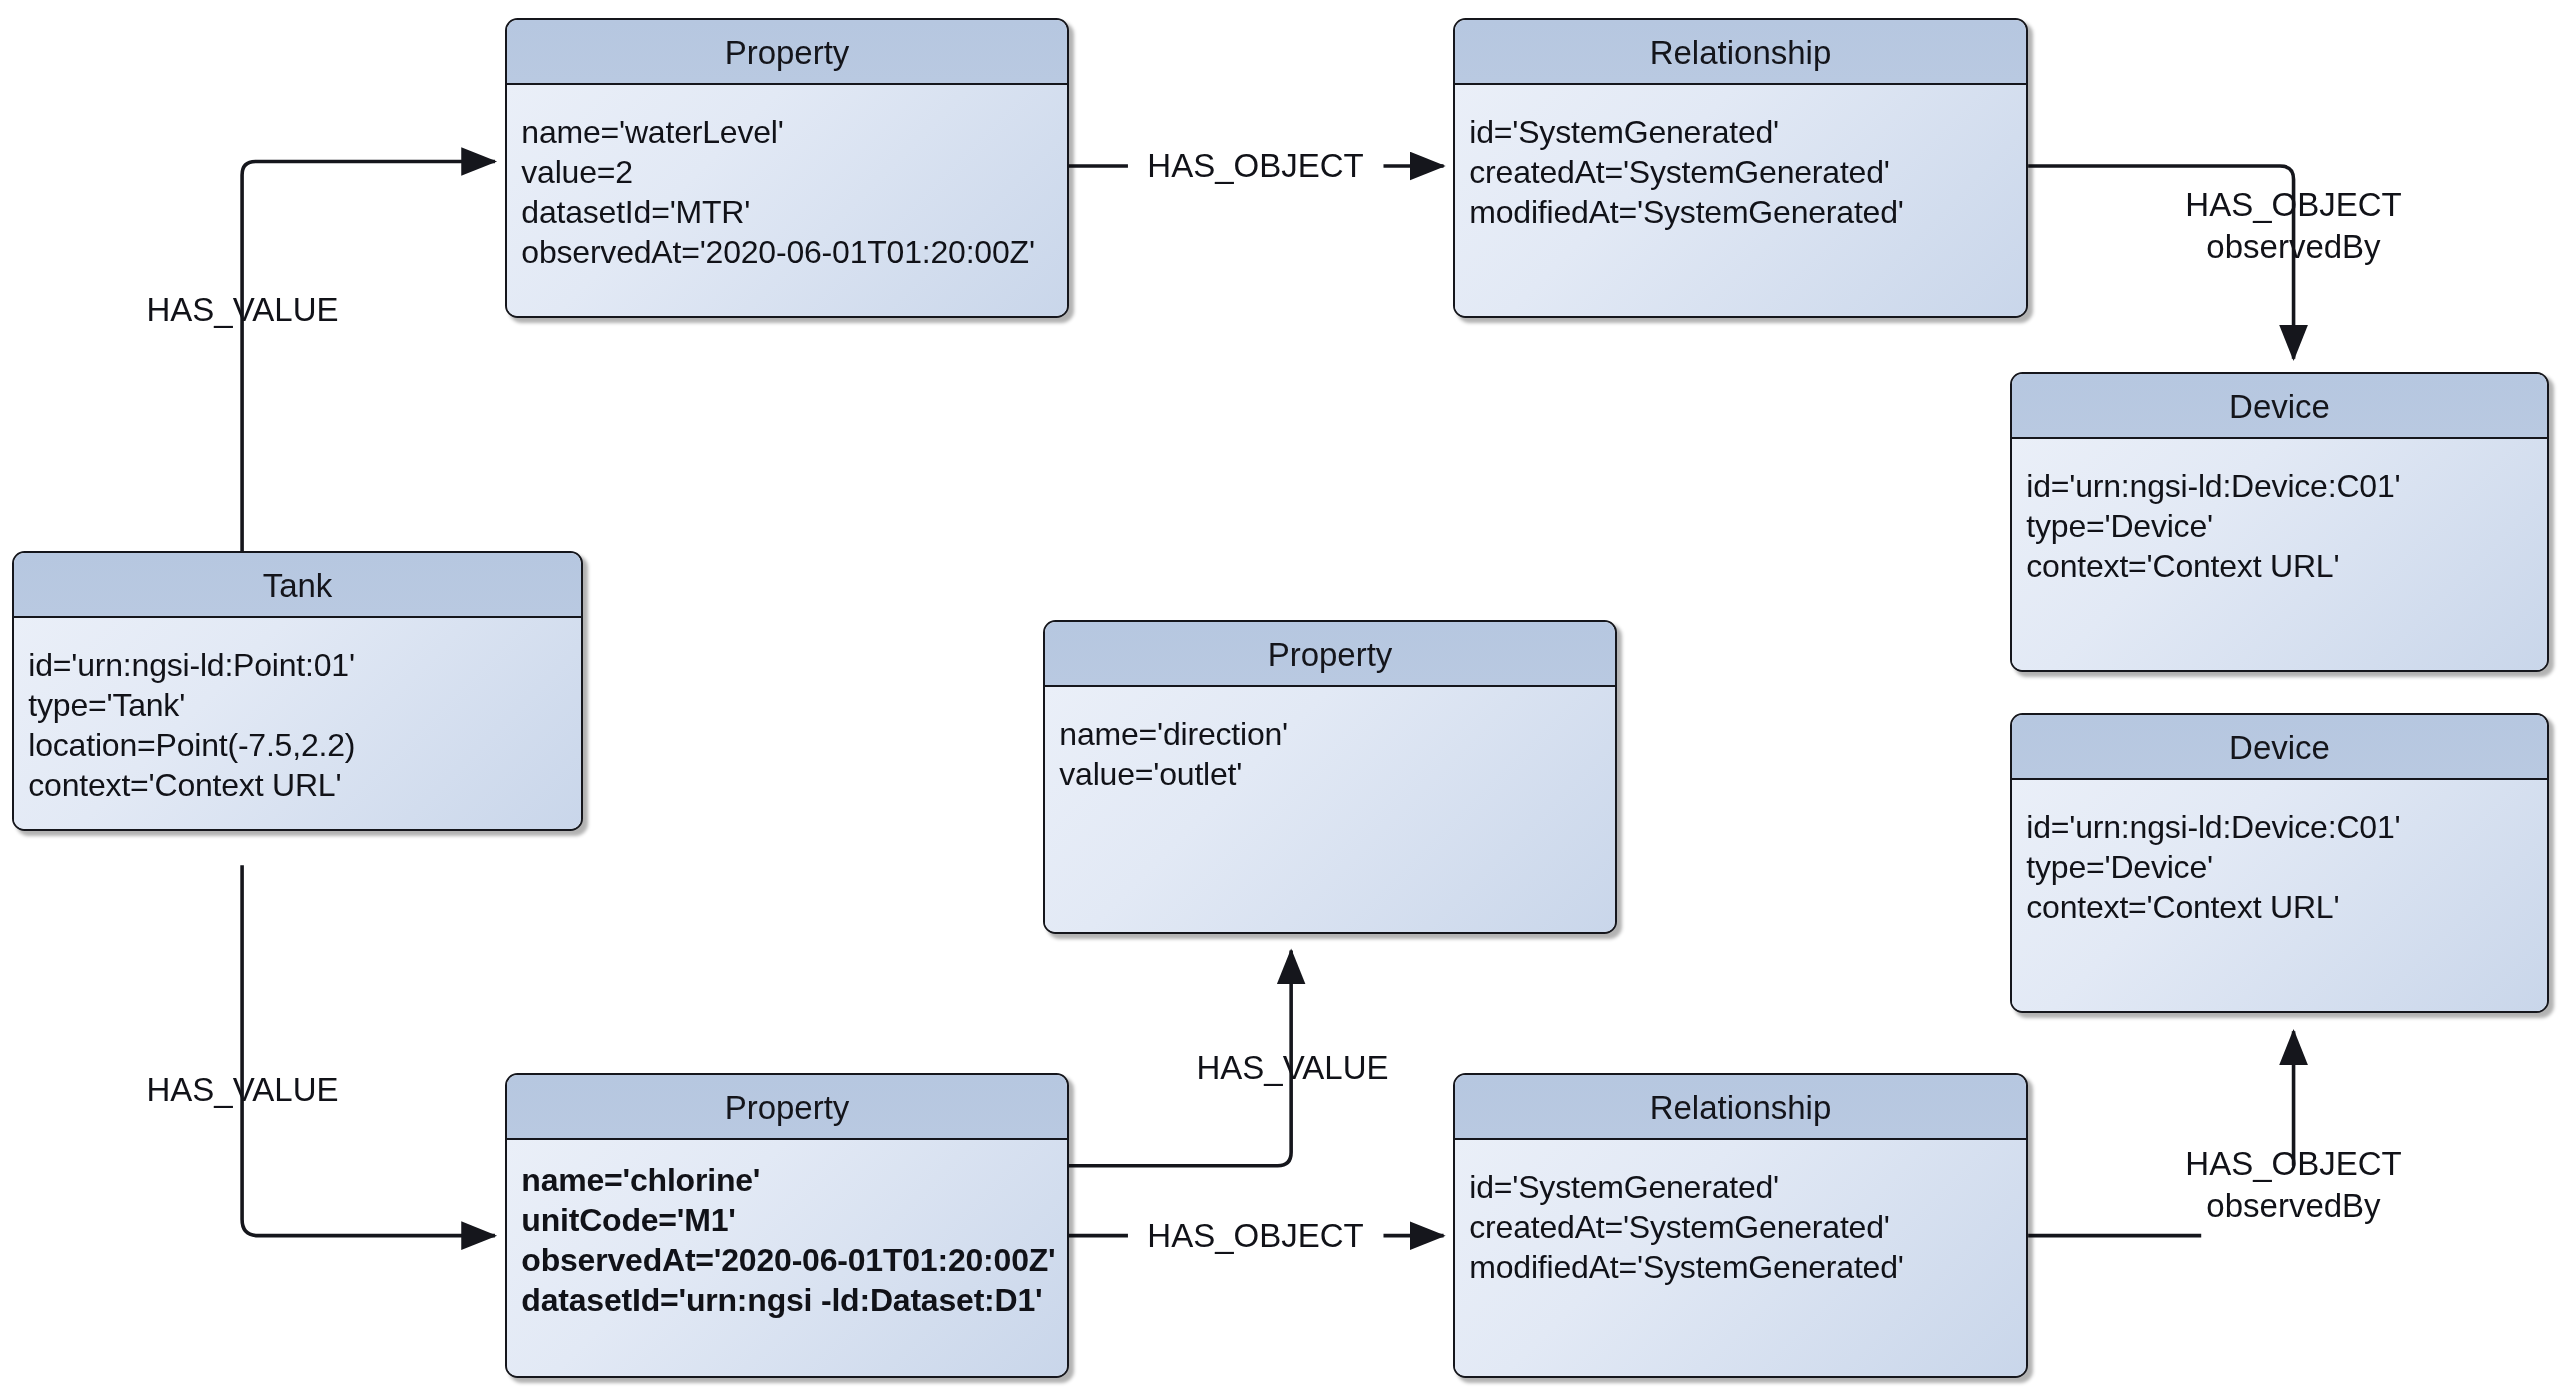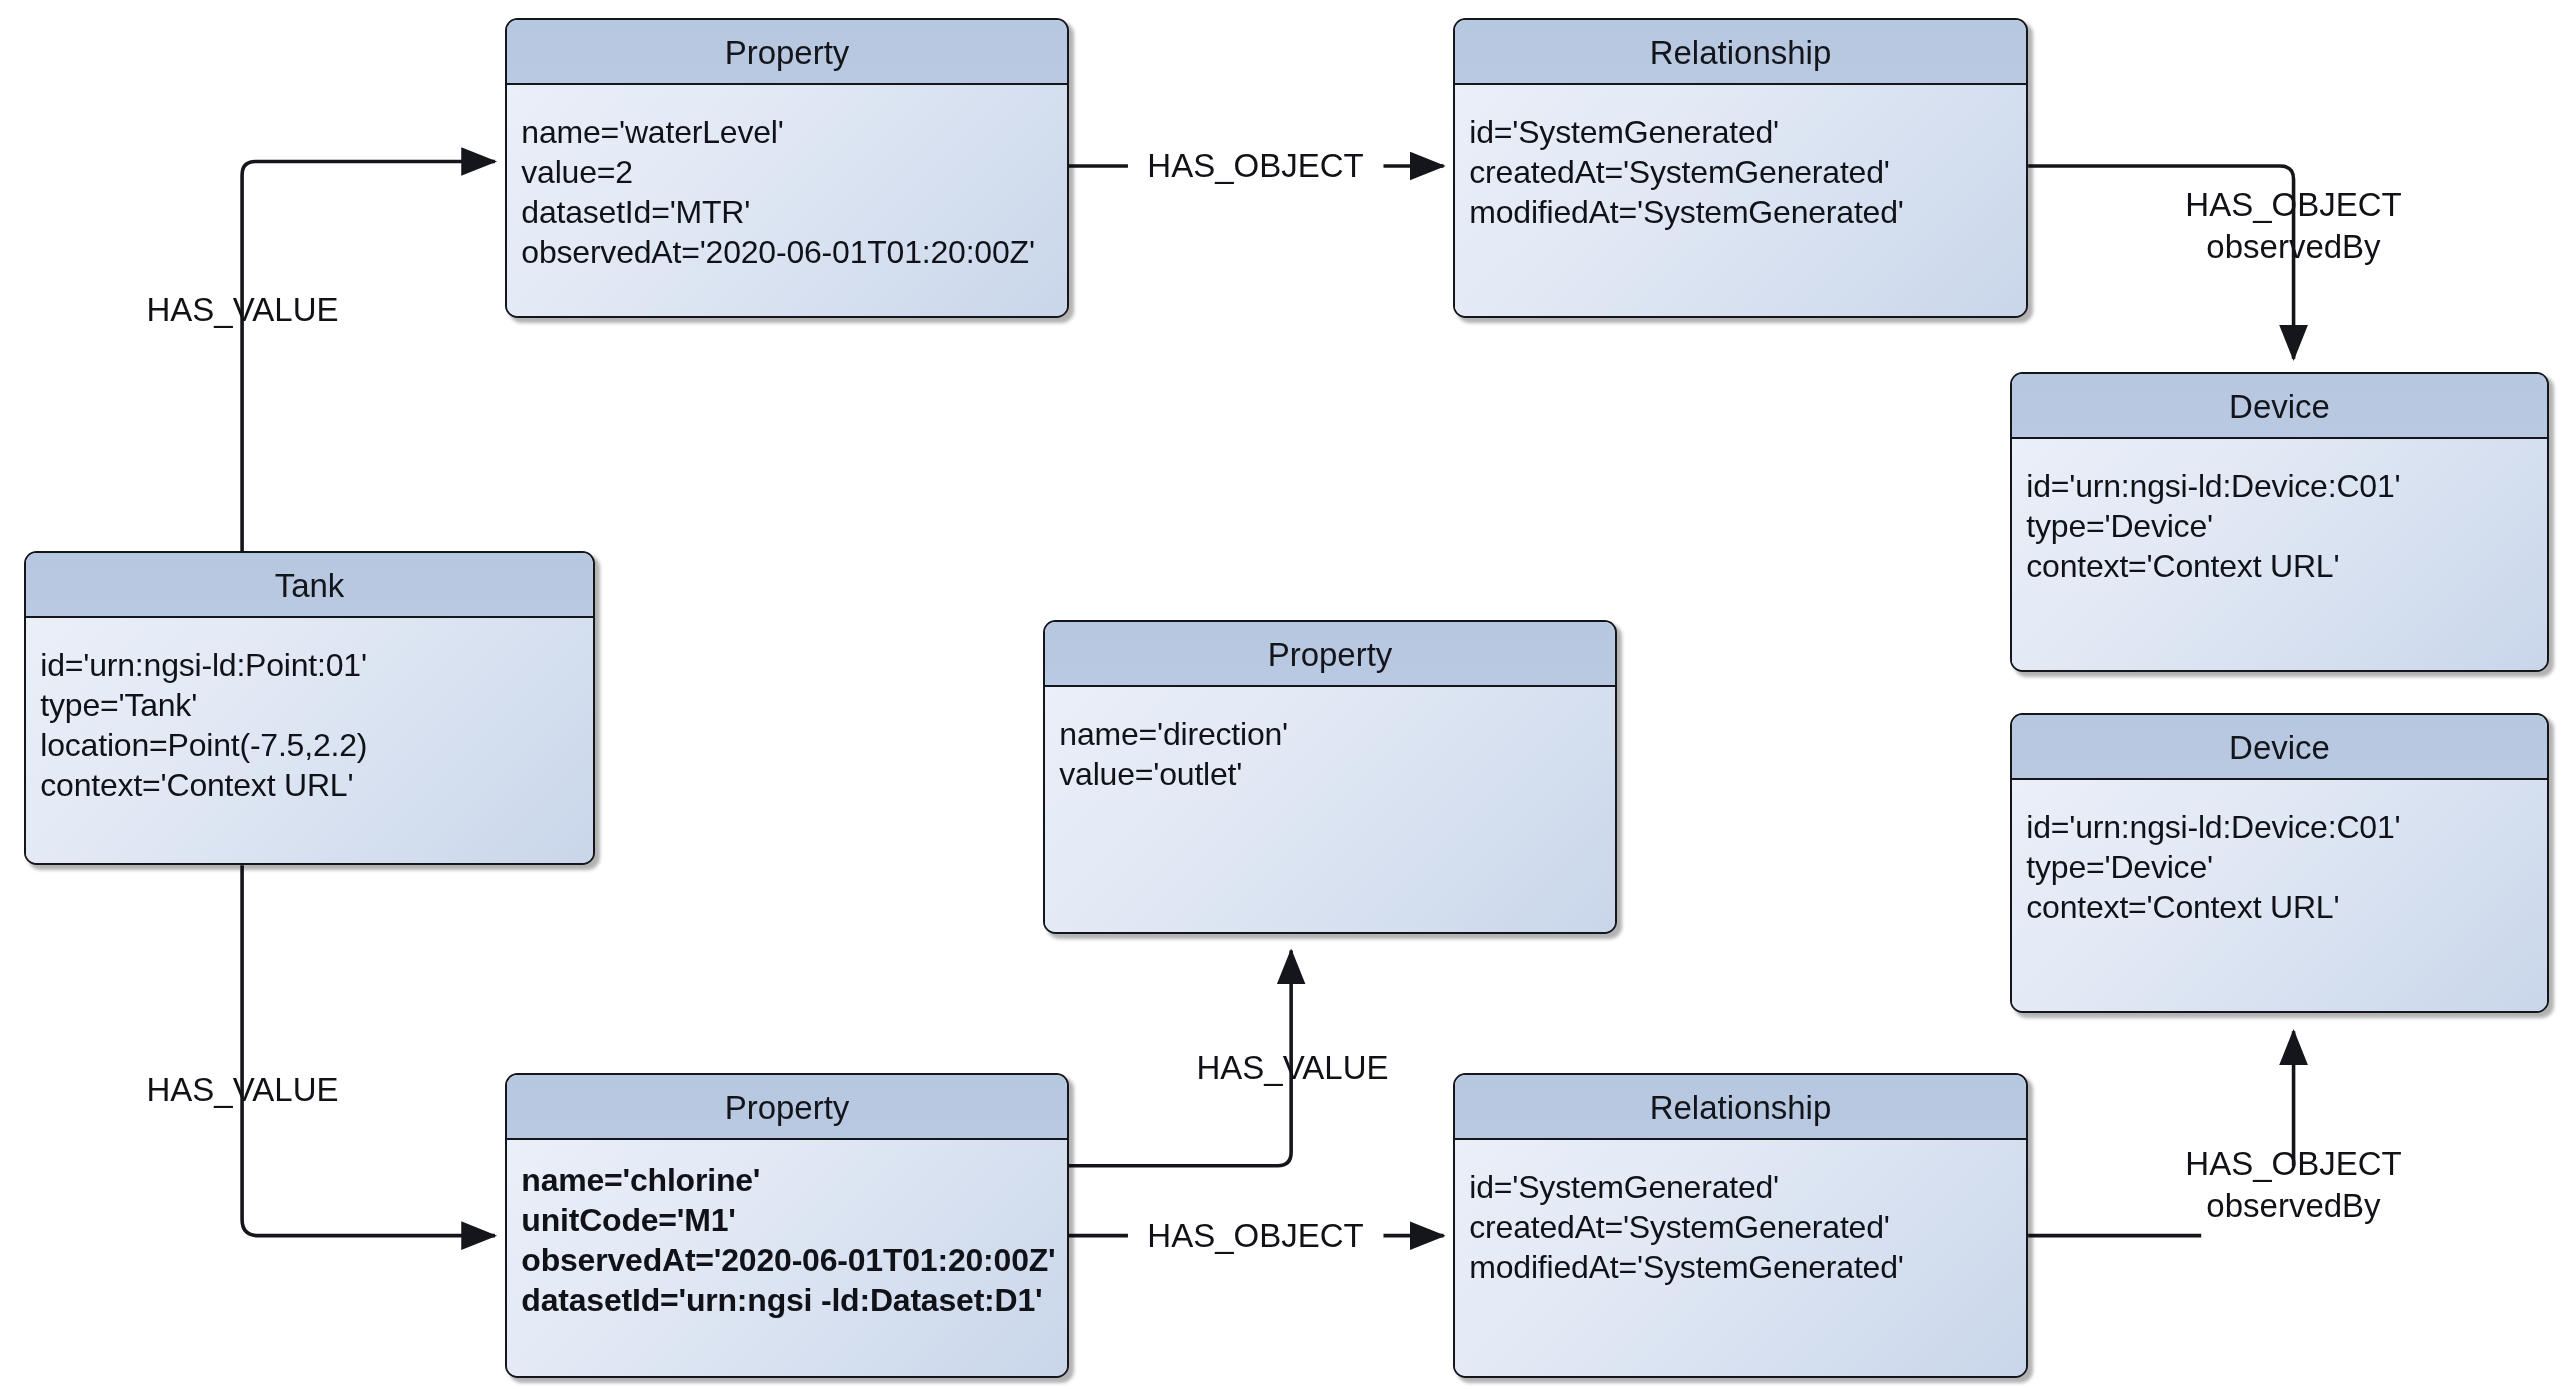--- a/index.html
+++ b/index.html
@@ -119,21 +119,21 @@
 
   <div class="node" style="left:2010px; top:372px; width:539px; height:300px;">
     <div class="node-header">Device</div>
     <div class="node-body">
       <div class="attr-line">id='urn:ngsi-ld:Device:C01'</div>
       <div class="attr-line">type='Device'</div>
       <div class="attr-line">context='Context URL'</div>
     </div>
   </div>
 
-  <div class="node" style="left:24px; top:551px; width:571px; height:314px;">
+  <div class="node" style="left:12px; top:551px; width:571px; height:280px;">
     <div class="node-header">Tank</div>
     <div class="node-body">
       <div class="attr-line">id='urn:ngsi-ld:Point:01'</div>
       <div class="attr-line">type='Tank'</div>
       <div class="attr-line">location=Point(-7.5,2.2)</div>
       <div class="attr-line">context='Context URL'</div>
     </div>
   </div>
 
   <div class="node" style="left:1043px; top:620px; width:574px; height:314px;">

